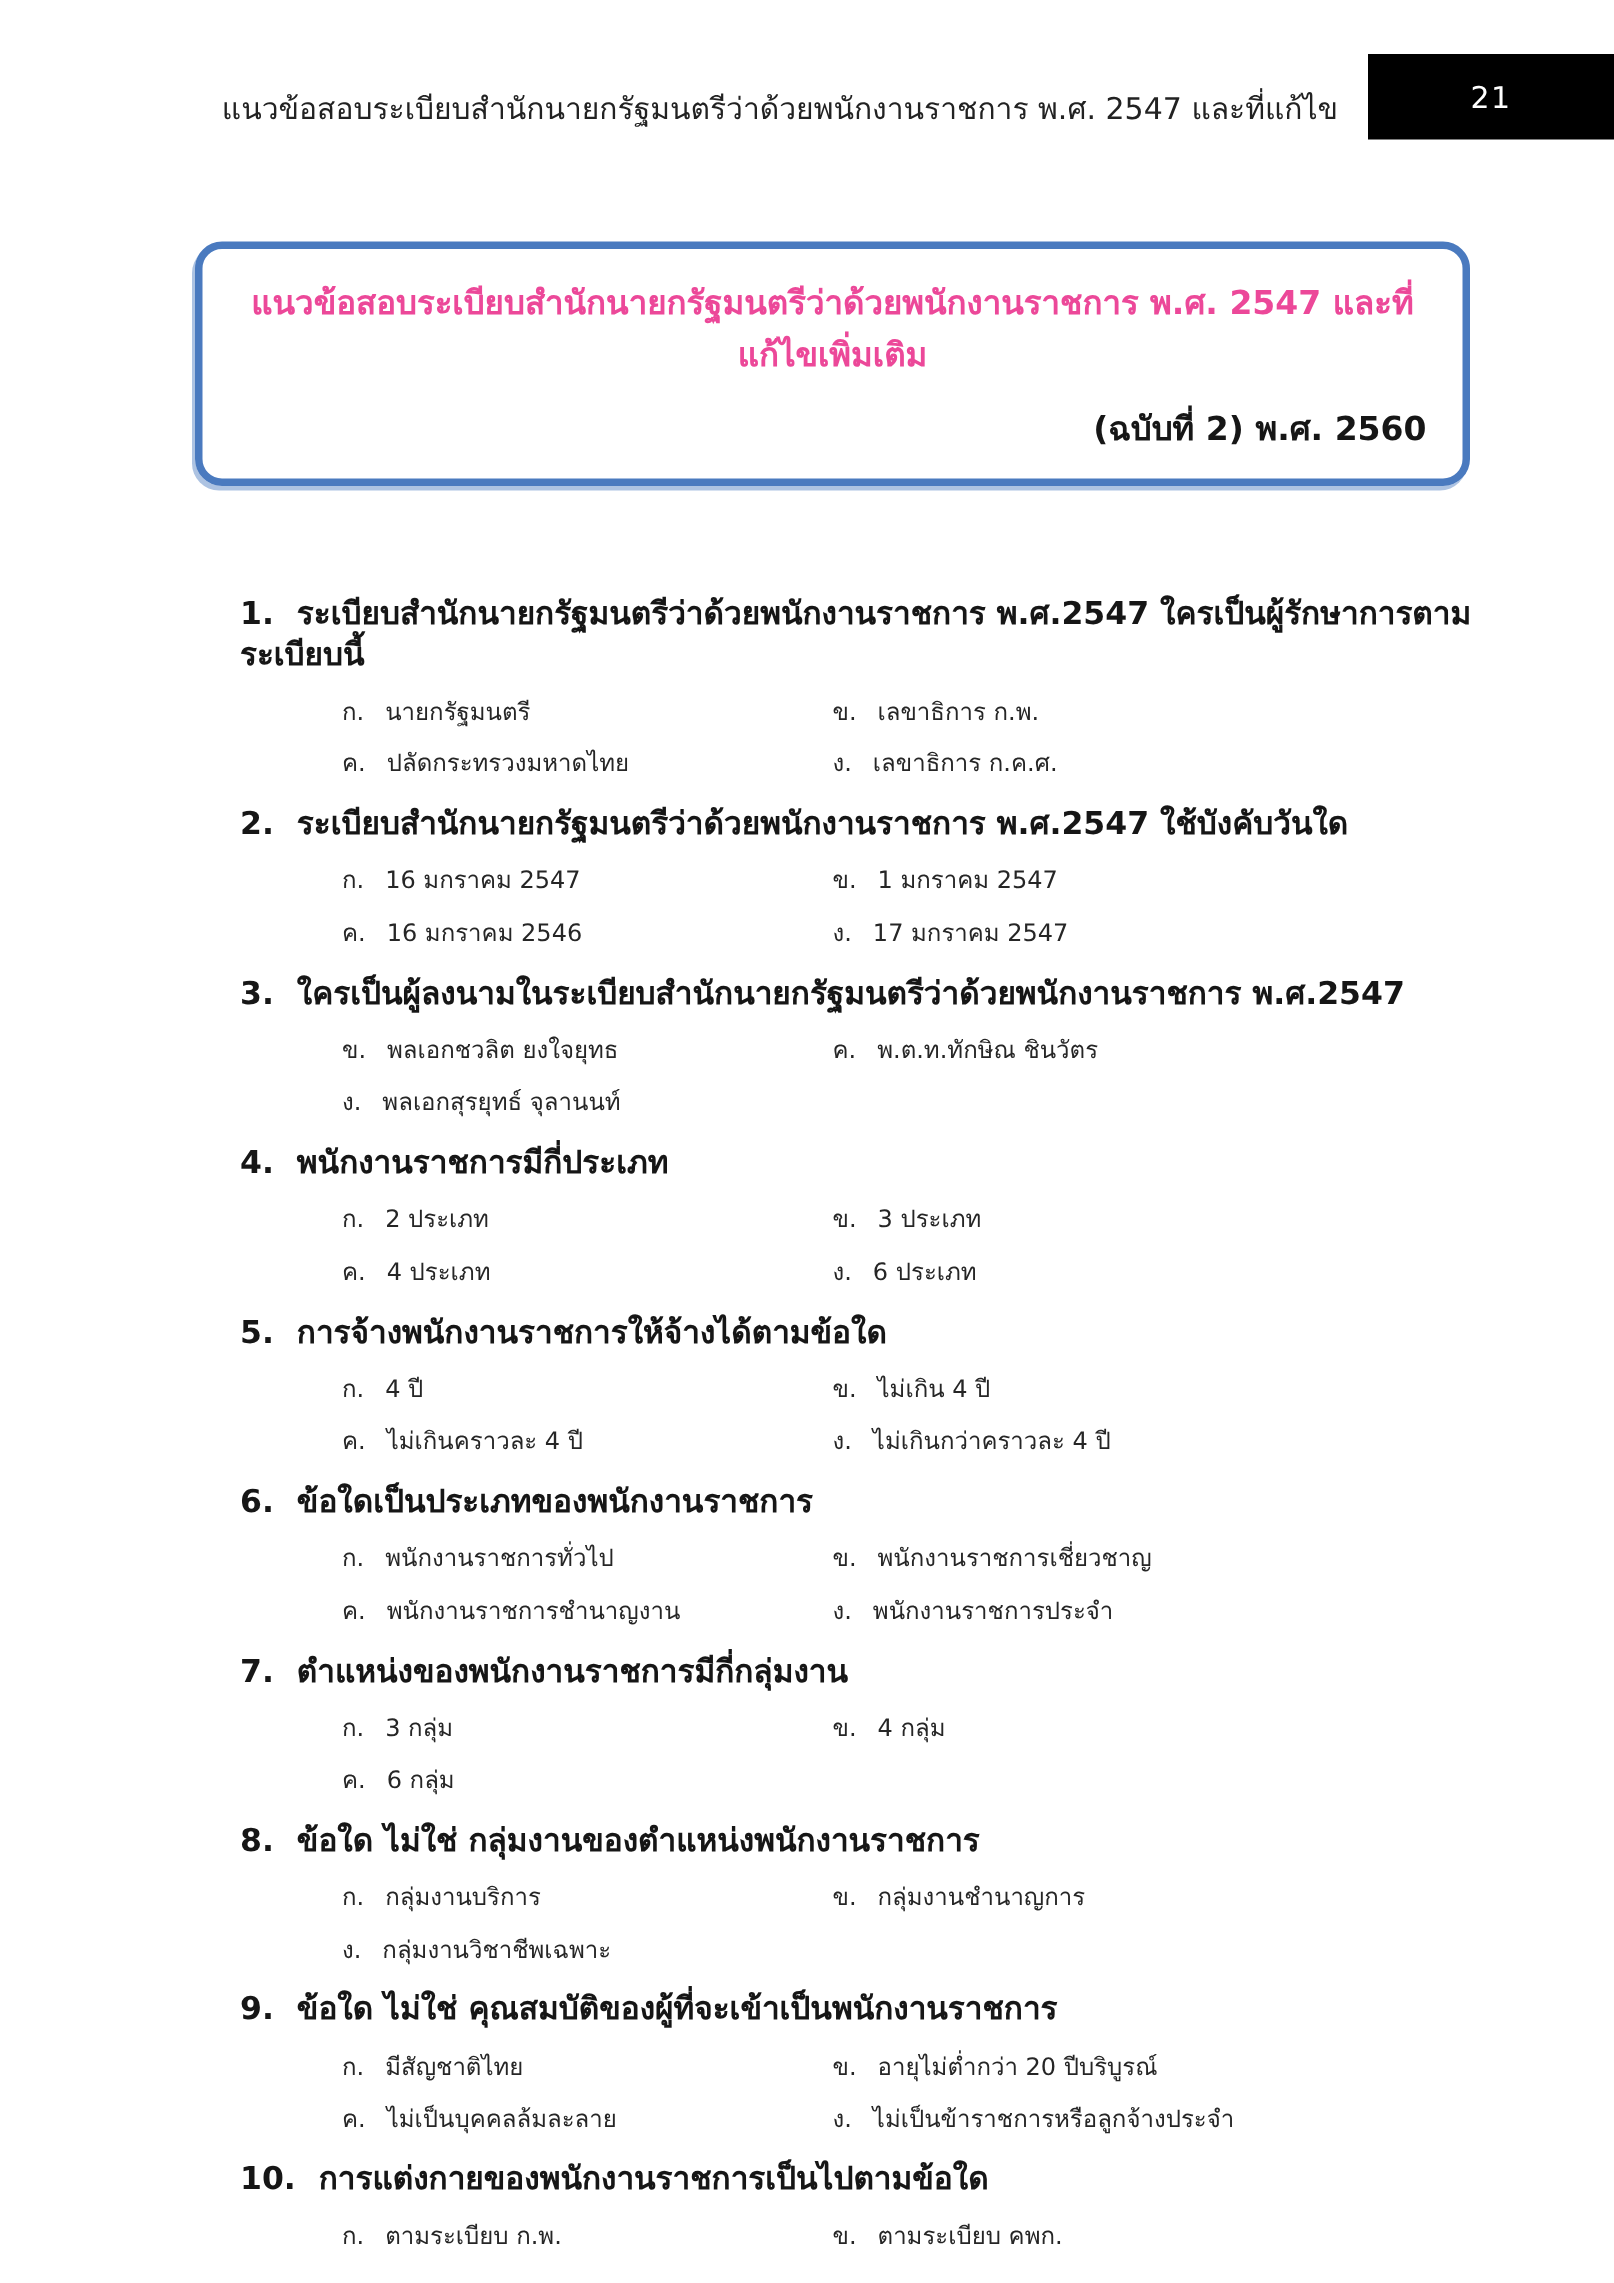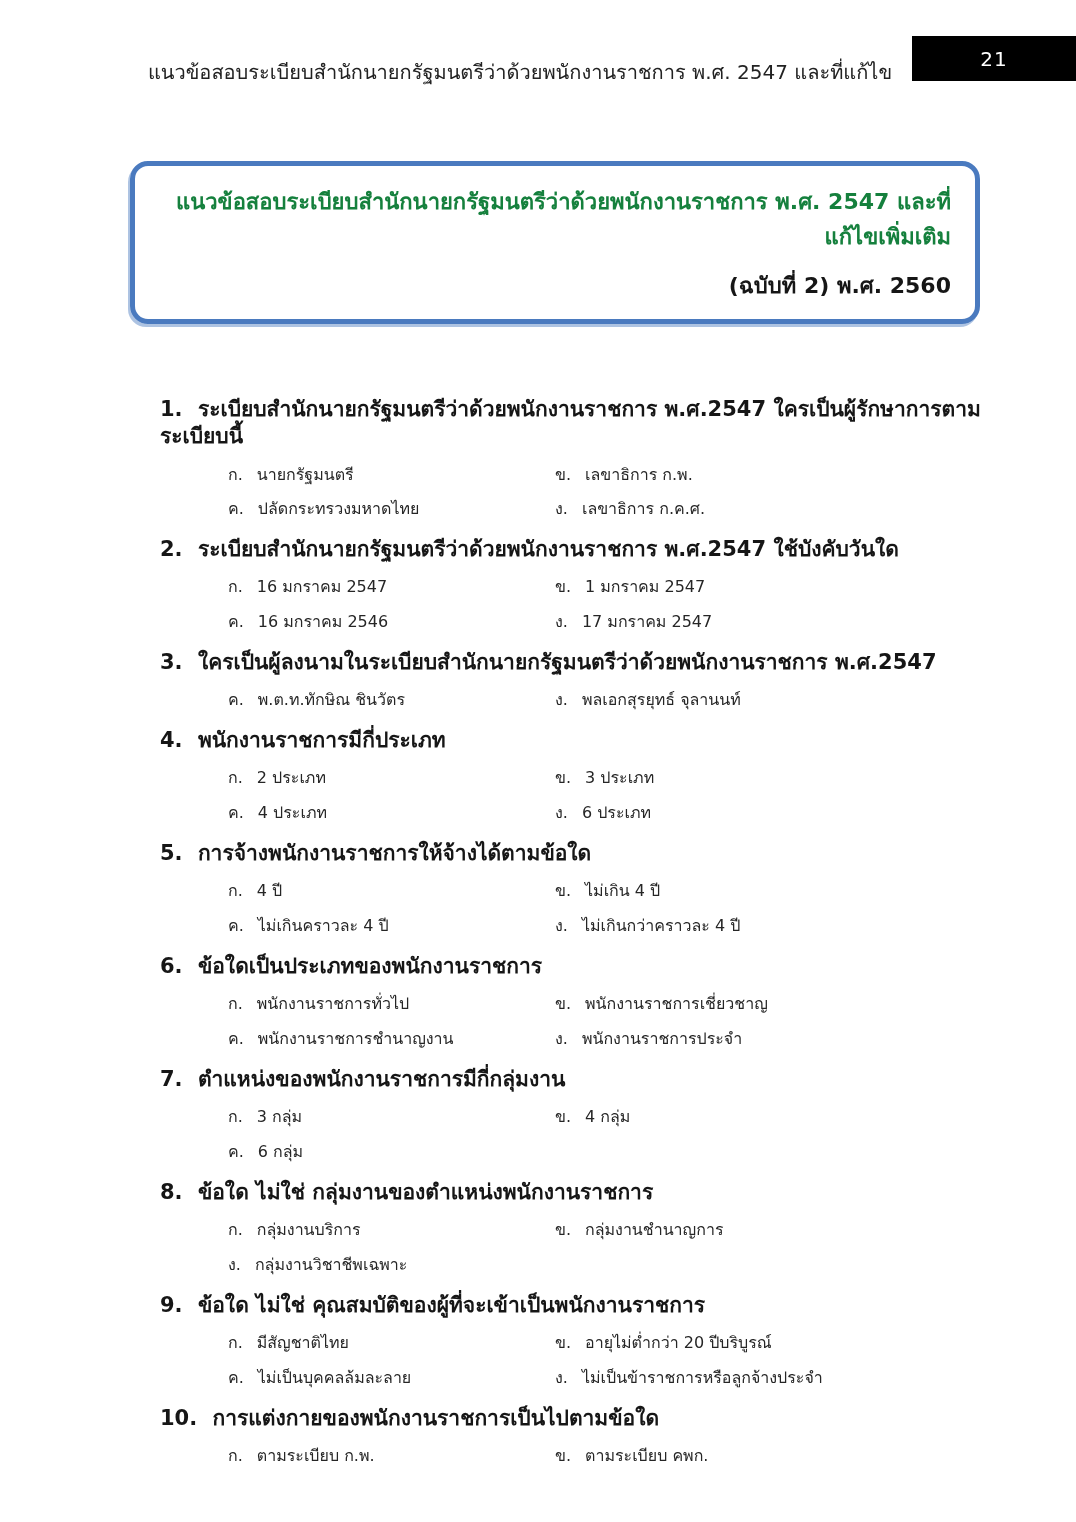--- a/index.html
+++ b/index.html
@@ -35,21 +35,21 @@
     text-align: center;
     font-size: 20px;
     color: #222222;
     white-space: nowrap;
   }
   .page-number-box {
     position: absolute;
     top: 36px;
     right: 0;
     width: 164px;
-    height: 45px;
+    height: 57px;
     background: #000000;
     color: #ffffff;
     display: flex;
     align-items: center;
     justify-content: center;
     font-size: 20px;
     letter-spacing: 1px;
   }
 
   
@@ -58,22 +58,21 @@
     border: 5px solid #4a7abf;
     border-radius: 18px;
     box-shadow: -2px 3px 0 0 rgba(74,122,191,0.45);
     padding: 18px 24px 16px;
     text-align: center;
     flex: 0 0 auto;
   }
   .title-box .line1 {
     font-size: 22px;
     font-weight: bold;
-    color: #15803d;
-    text-align: right;
+    color: #ec4899;
   }
   .title-box .line2 {
     font-size: 22px;
     font-weight: bold;
     color: #161616;
     margin-top: 14px;
     text-align: right;
   }
 
   
@@ -168,20 +167,23 @@
   </div>
 </div>
   </div>
 
   <div class="question">
     <div class="q-line">
       <span class="q-num">3. </span><span class="q-text">ใครเป็นผู้ลงนามในระเบียบสำนักนายกรัฐมนตรีว่าด้วยพนักงานราชการ พ.ศ.2547</span>
     </div>
     <div class="options">
 
+  <div class="option">
+    <span class="opt-label">ข.</span><span class="opt-text">พลเอกชวลิต ยงใจยุทธ</span>
+  </div>
 
   <div class="option">
     <span class="opt-label">ค.</span><span class="opt-text">พ.ต.ท.ทักษิณ ชินวัตร</span>
   </div>
 
   <div class="option">
     <span class="opt-label">ง.</span><span class="opt-text">พลเอกสุรยุทธ์ จุลานนท์</span>
   </div>
 </div>
   </div>

